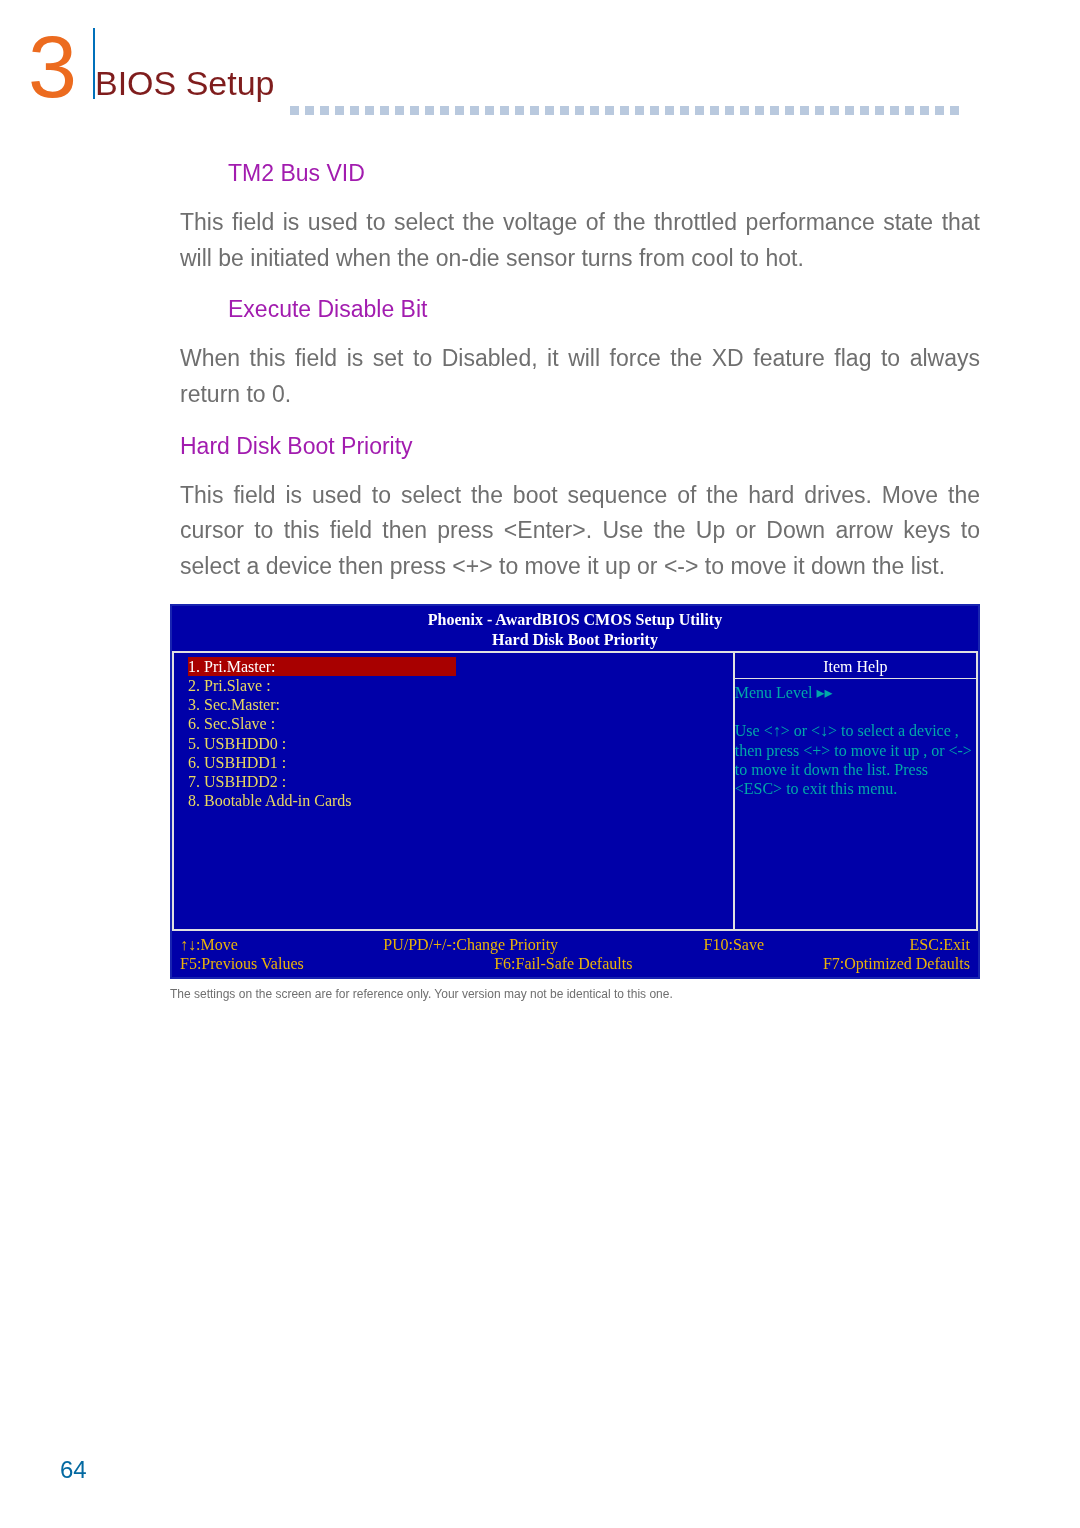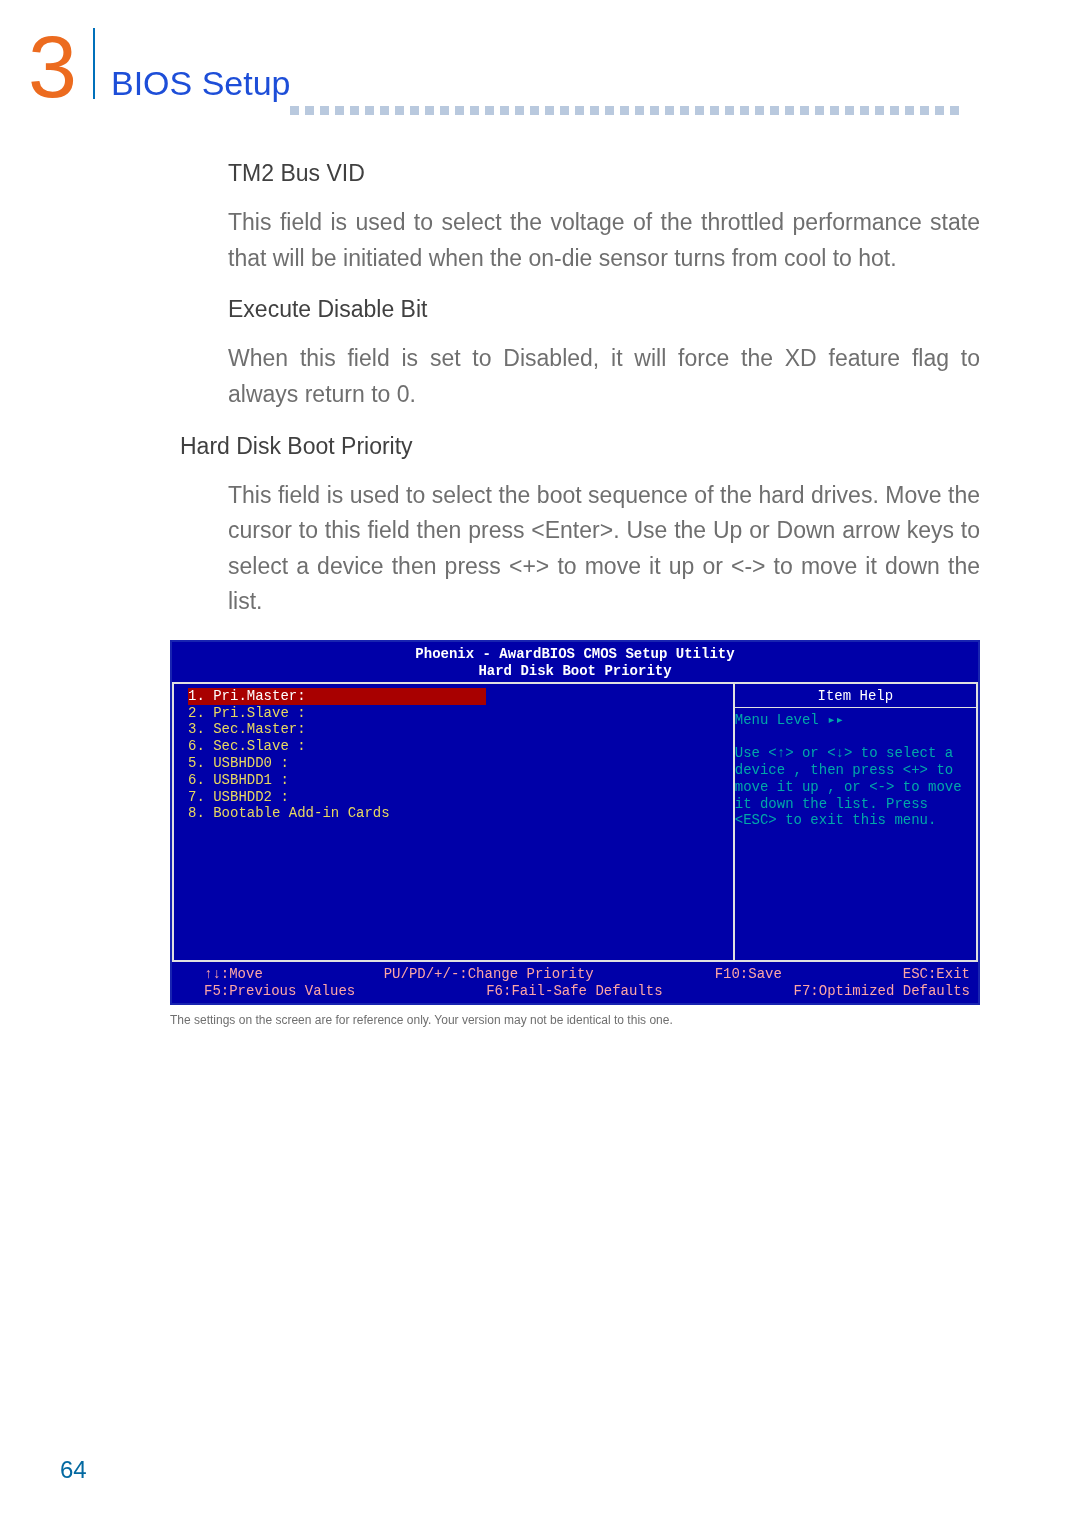--- a/index.html
+++ b/index.html
@@ -34,22 +34,21 @@
       position: absolute;
       right: 0;
       top: -2px;
       bottom: 6px;
       width: 2px;
       background: #0070ba;
     }
     .section-title {
       font-size: 34px;
       font-weight: 300;
-      color: #1d4ed8;
-      margin-left: 16px;
+      color: #7f1d1d;
       margin-bottom: 2px;
     }
     .dots {
       position: absolute;
       top: 106px;
       left: 290px;
       right: 60px;
       height: 10px;
       display: flex;
       gap: 6px;
@@ -59,51 +58,50 @@
       height: 9px;
       background: #b9c9de;
     }
     .content {
       position: absolute;
       top: 150px;
       left: 180px;
       right: 100px;
     }
     .sub-heading-blue {
-      color: #404040;
+      color: #a21caf;
       font-size: 23px;
       font-weight: 400;
       margin-bottom: 18px;
       margin-top: 10px;
     }
     .sub-heading-indent {
       margin-left: 48px;
     }
     .body-text {
       color: #6f6f6f;
       font-size: 23px;
       font-weight: 300;
       line-height: 1.55;
       text-align: justify;
       margin-bottom: 20px;
     }
     .body-text-indent {
-      margin-left: 48px;
     }
     .heading-less-indent {
       margin-left: 0px;
     }
     .bios-screen {
       margin-top: 10px;
       margin-left: -10px;
       width: 810px;
       background: #0000a8;
       border: 2px solid #1824b0;
-      font-family: Liberation Mono, monospace;
-      font-size: 14px;
+      font-family: Liberation Serif, serif;
+      font-size: 16px;
       line-height: 1.2;
     }
     .bios-title {
       text-align: center;
       color: #ffffff;
       padding: 4px 0 2px 0;
       font-weight: bold;
     }
     .bios-body {
       display: flex;
@@ -129,26 +127,25 @@
       color: #00a8a8;
     }
     .bios-right-title {
       text-align: center;
       color: #ffffff;
       border-bottom: 1px solid #e0e0e0;
       padding-bottom: 2px;
       margin-bottom: 4px;
     }
     .bios-footer {
-      color: #fca5a5;
+      color: #eab308;
       padding: 4px 8px;
       display: flex;
       flex-wrap: wrap;
       justify-content: space-between;
-      margin-left: 24px;
     }
     .bios-footer-row {
       width: 100%;
       display: flex;
       justify-content: space-between;
     }
     .caption {
       color: #6f6f6f;
       font-size: 12px;
       font-weight: 300;

